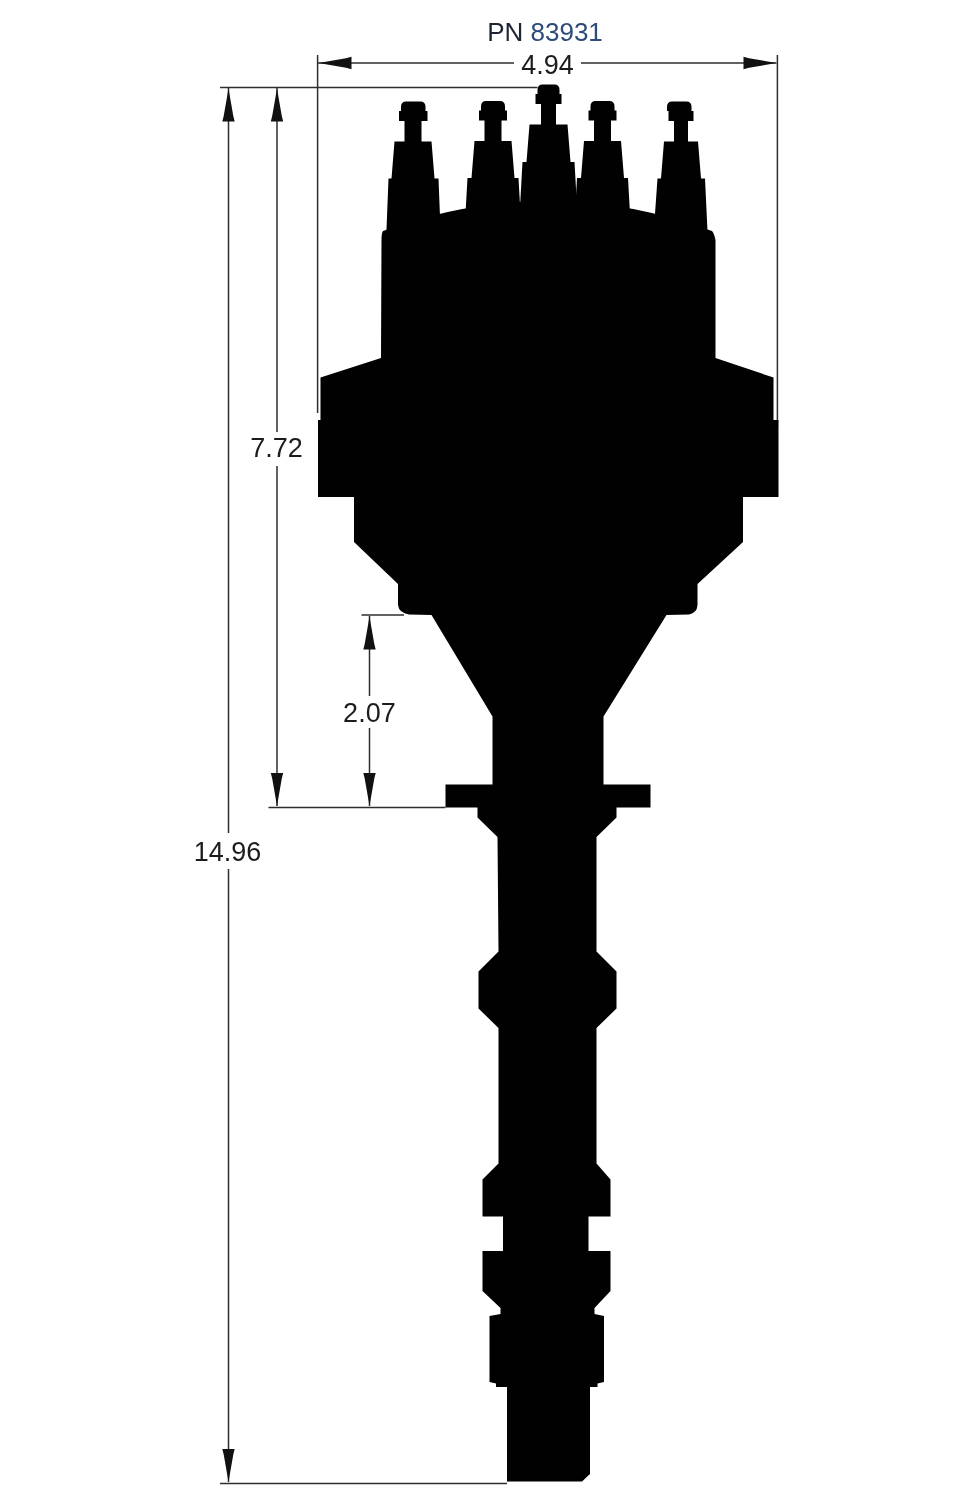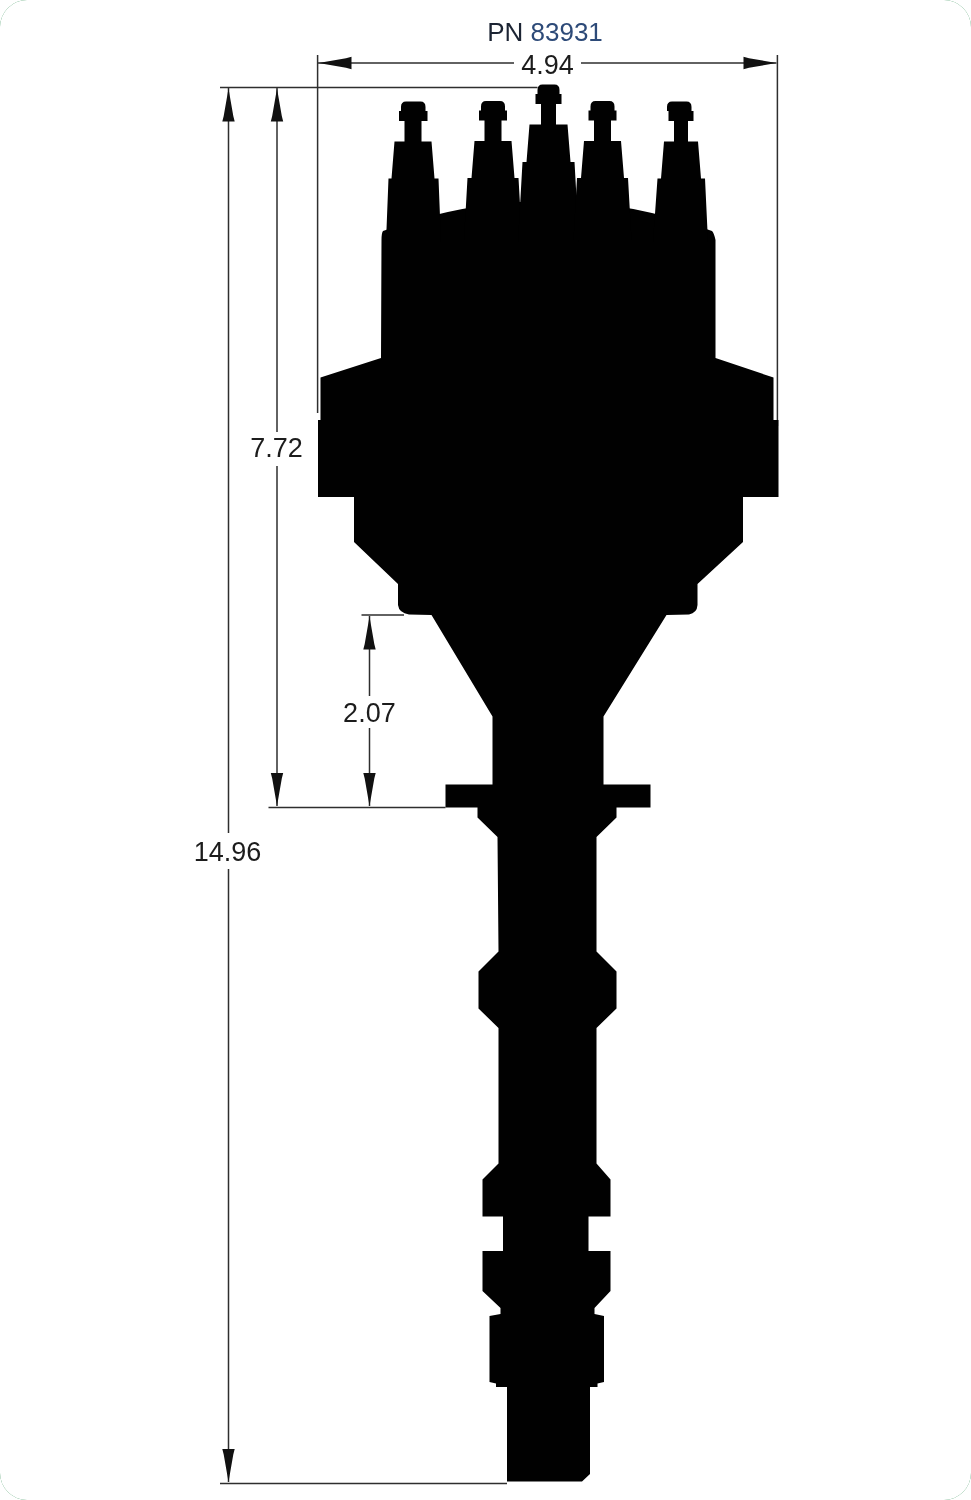--- a/index.html
+++ b/index.html
@@ -1,16 +1,16 @@
 <!DOCTYPE html>
 <html><head>
 <meta charset="utf-8">
 <style>
   html,body{margin:0;padding:0;background:#ffffff;}
-  .page{width:971px;height:1500px;position:relative;background:#15803d;overflow:hidden;border-radius:27px;}
+  .page{width:971px;height:1500px;position:relative;background:#15803d;overflow:hidden;}
   svg{position:absolute;left:0;top:0;}
   text{font-family:"Liberation Sans", sans-serif;}
 </style>
 </head>
 <body>
 <div class="page">
 <svg width="971" height="1500" viewBox="0 0 971 1500">
 
   <rect x="0" y="0" width="971" height="1500" fill="#ffffff"></rect>
 

